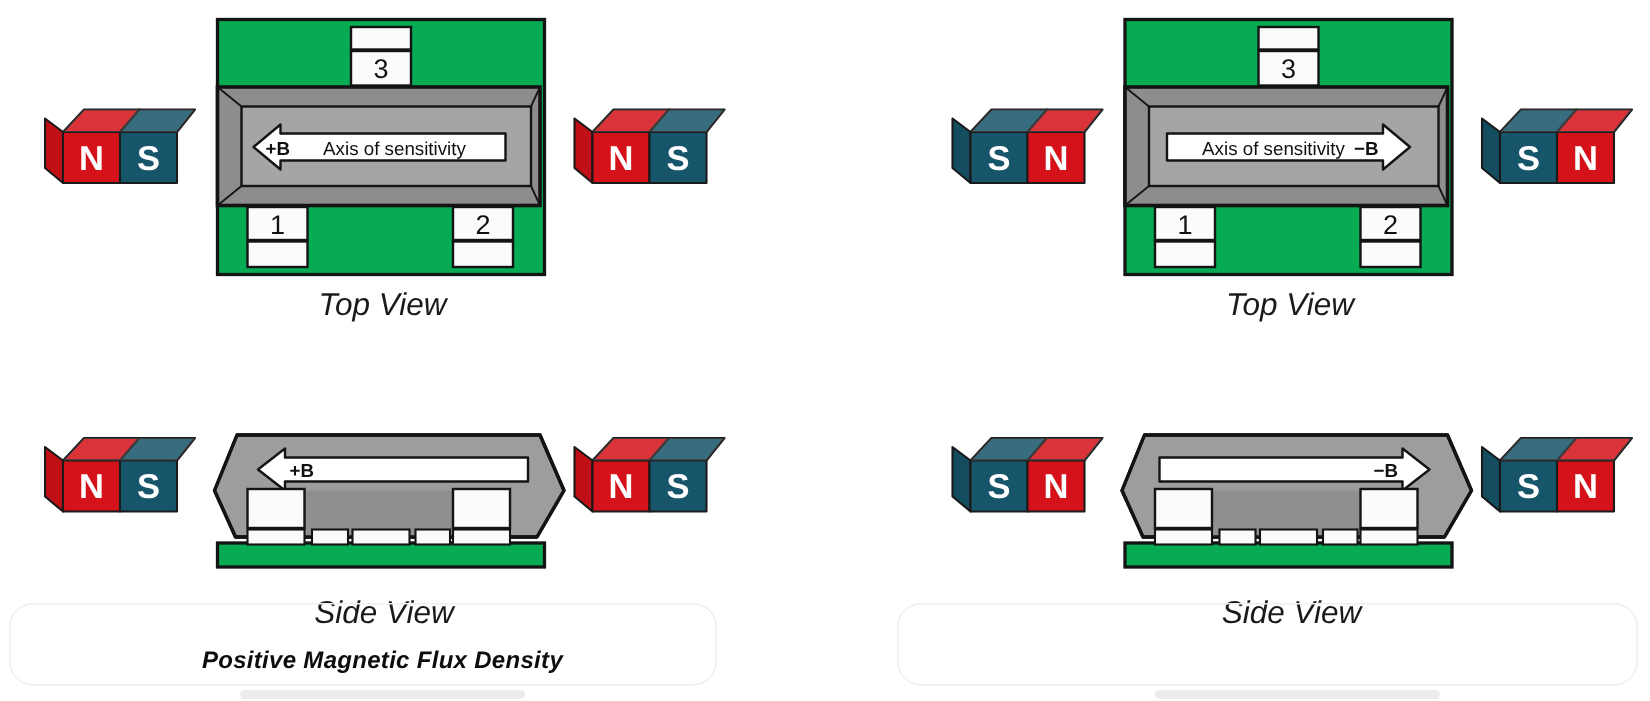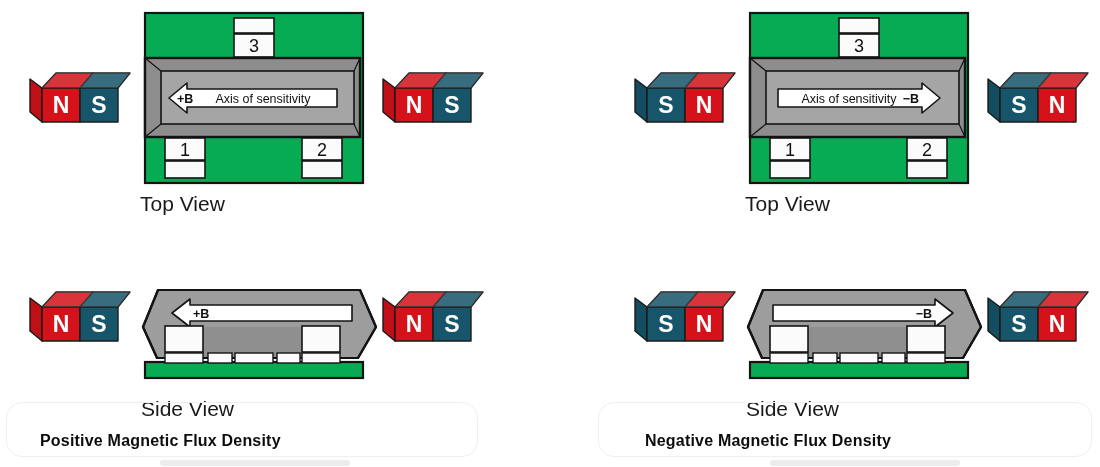--- a/index.html
+++ b/index.html
@@ -1,20 +1,20 @@
 <!DOCTYPE html>
 <html><head>
 <meta charset="utf-8">
 <style>
   html,body{margin:0;padding:0;background:#ffffff;}
   #canvas{position:relative;width:1100px;height:467px;background:#ffffff;overflow:hidden;
           font-family:"Liberation Sans",sans-serif;}
   .abs{position:absolute;}
   svg text{font-family:"Liberation Sans",sans-serif;}
-  .caption{position:absolute;color:#111;}
+  .caption{position:absolute;text-align:center;color:#111;font-style:italic;}
   .view-caption{font-size:21px;line-height:24px;color:#1a1a1a;}
   .flux-caption{font-size:16px;font-weight:bold;line-height:23px;color:#0d0d0d;letter-spacing:.2px;}
   .card-edge{position:absolute;border:1px solid #f0eff0;border-radius:16px;background:transparent;}
   .gray-bar{position:absolute;height:6px;border-radius:3px;background:#ececec;}
   .magnet-slot{position:absolute;width:108px;height:64px;}
 </style>
 </head>
 <body>
 
 <div id="canvas">
@@ -208,17 +208,16 @@
     <text x="187" y="36" text-anchor="end" font-size="12.5" font-weight="bold" fill="#111">−B</text>
     <rect x="25" y="44" width="38" height="26" stroke="#141414" stroke-width="1.6" fill="#FBFBFB"></rect>
     <rect x="25" y="71" width="38" height="10" stroke="#141414" stroke-width="1.4" fill="#FBFBFB"></rect>
     <rect x="162" y="44" width="38" height="26" stroke="#141414" stroke-width="1.6" fill="#FBFBFB"></rect>
     <rect x="162" y="71" width="38" height="10" stroke="#141414" stroke-width="1.4" fill="#FBFBFB"></rect>
     <rect x="68" y="71" width="24" height="10" stroke="#141414" stroke-width="1.4" fill="#FBFBFB"></rect>
     <rect x="95" y="71" width="38" height="10" stroke="#141414" stroke-width="1.4" fill="#FBFBFB"></rect>
     <rect x="137" y="71" width="23" height="10" stroke="#141414" stroke-width="1.4" fill="#FBFBFB"></rect>
   </svg>
   <div class="caption view-caption" style="left:746px;top:397px;width:230px;">Side View</div>
-  <div class="caption flux-caption" style="left:645px;top:429px;width:430px;">Negative Magnetic Flux Density</div>
   <div class="card-edge" style="left:598px;top:402px;width:492px;height:53px;"></div>
   <div class="gray-bar" style="left:770px;top:460px;width:190px;"></div>
 
 </div>
 
 </body></html>

